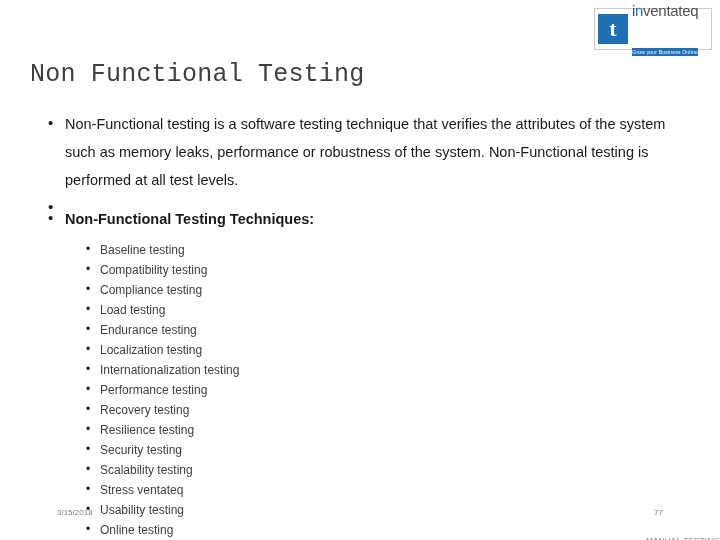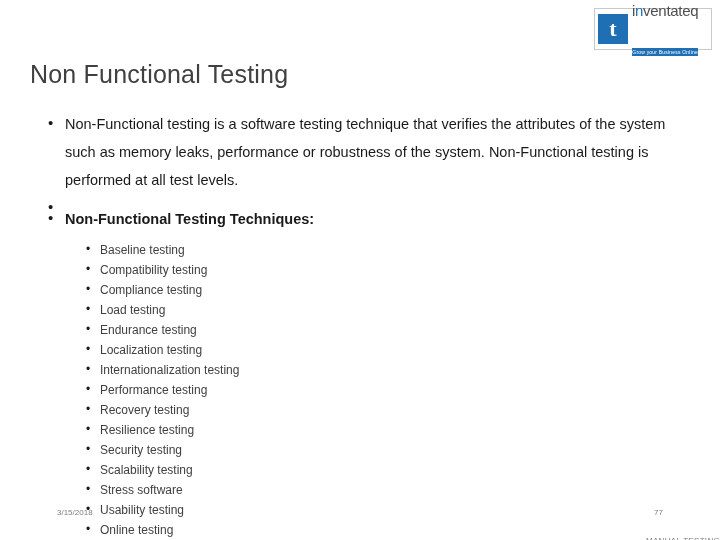--- a/index.html
+++ b/index.html
@@ -75,21 +75,21 @@
     letter-spacing: 0.2px;
   }
 
   
   .slide-title {
     position: absolute;
     top: 60px;
     left: 30px;
     font-size: 25px;
     color: #404040;
-    font-family: Liberation Sans, sans-serif;
+    font-family: Liberation Mono, monospace;
     font-weight: normal;
     letter-spacing: 0.2px;
     white-space: nowrap;
   }
 
   
   .body-area {
     position: absolute;
     top: 110px;
     left: 46px;
@@ -209,21 +209,21 @@
     <li><span>Compliance testing</span></li>
     <li><span>Load testing</span></li>
     <li><span>Endurance testing</span></li>
     <li><span>Localization testing</span></li>
     <li><span>Internationalization testing</span></li>
     <li><span>Performance testing</span></li>
     <li><span>Recovery testing</span></li>
     <li><span>Resilience testing</span></li>
     <li><span>Security testing</span></li>
     <li><span>Scalability testing</span></li>
-    <li><span>Stress software</span></li>
+    <li><span>Stress ventateq</span></li>
     <li><span>Usability testing</span></li>
     <li><span>Online testing</span></li>
   </ul>
 </div>
 
 <div class="footer">
   <div class="f-date">3/15/2018</div>
   <div class="f-center">MANUAL TESTING</div>
   <div class="f-page">77</div>
 </div>

